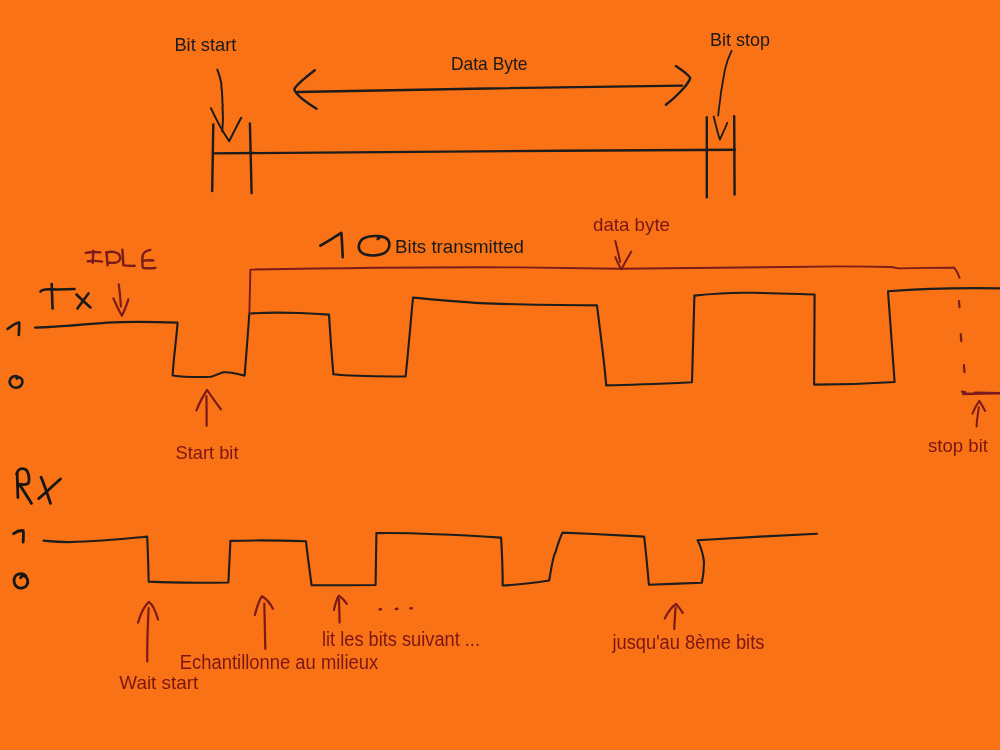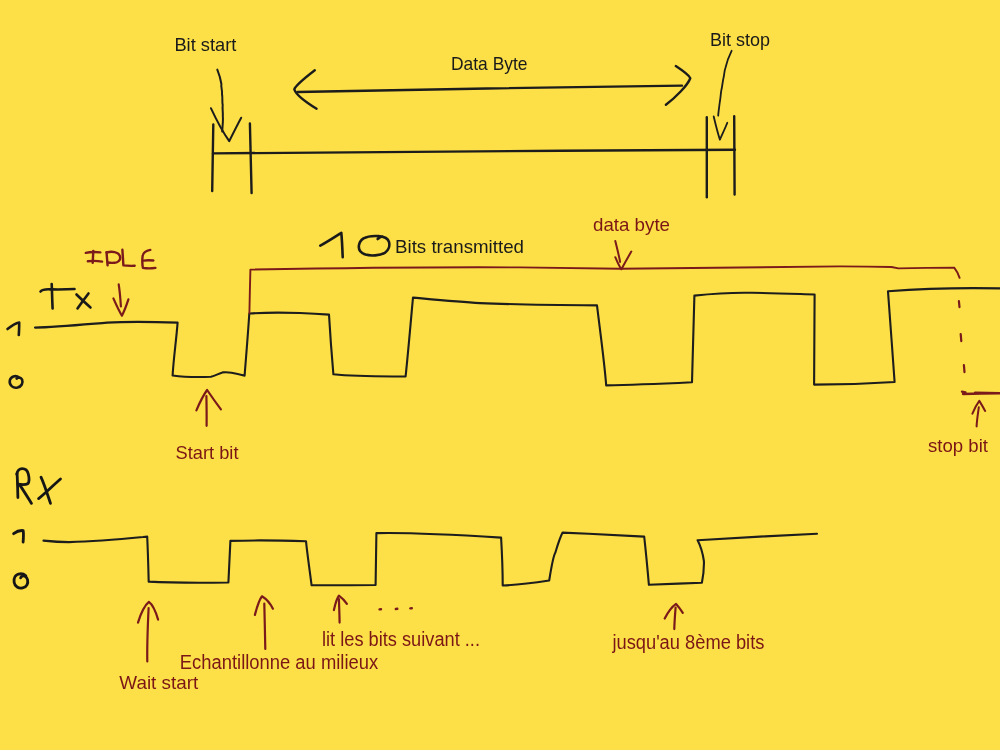--- a/index.html
+++ b/index.html
@@ -1,16 +1,16 @@
 <!DOCTYPE html>
 <html><head>
 <meta charset="utf-8">
 <style>
   html,body{margin:0;padding:0;background:#ffffff;}
-  #page{width:1000px;height:750px;position:relative;overflow:hidden;background:#fde047;}
+  #page{width:1000px;height:750px;position:relative;overflow:hidden;background:#f97316;}
   svg{position:absolute;top:0;left:0;}
   text{font-family:"Liberation Sans",sans-serif;}
 </style>
 </head>
 <body>
 <div id="page">
 <svg width="1000" height="750" viewBox="0 0 1000 750" fill="none">
 
 <g stroke="#1c1c1c" stroke-width="2.4" stroke-linecap="round" stroke-linejoin="round">
 

